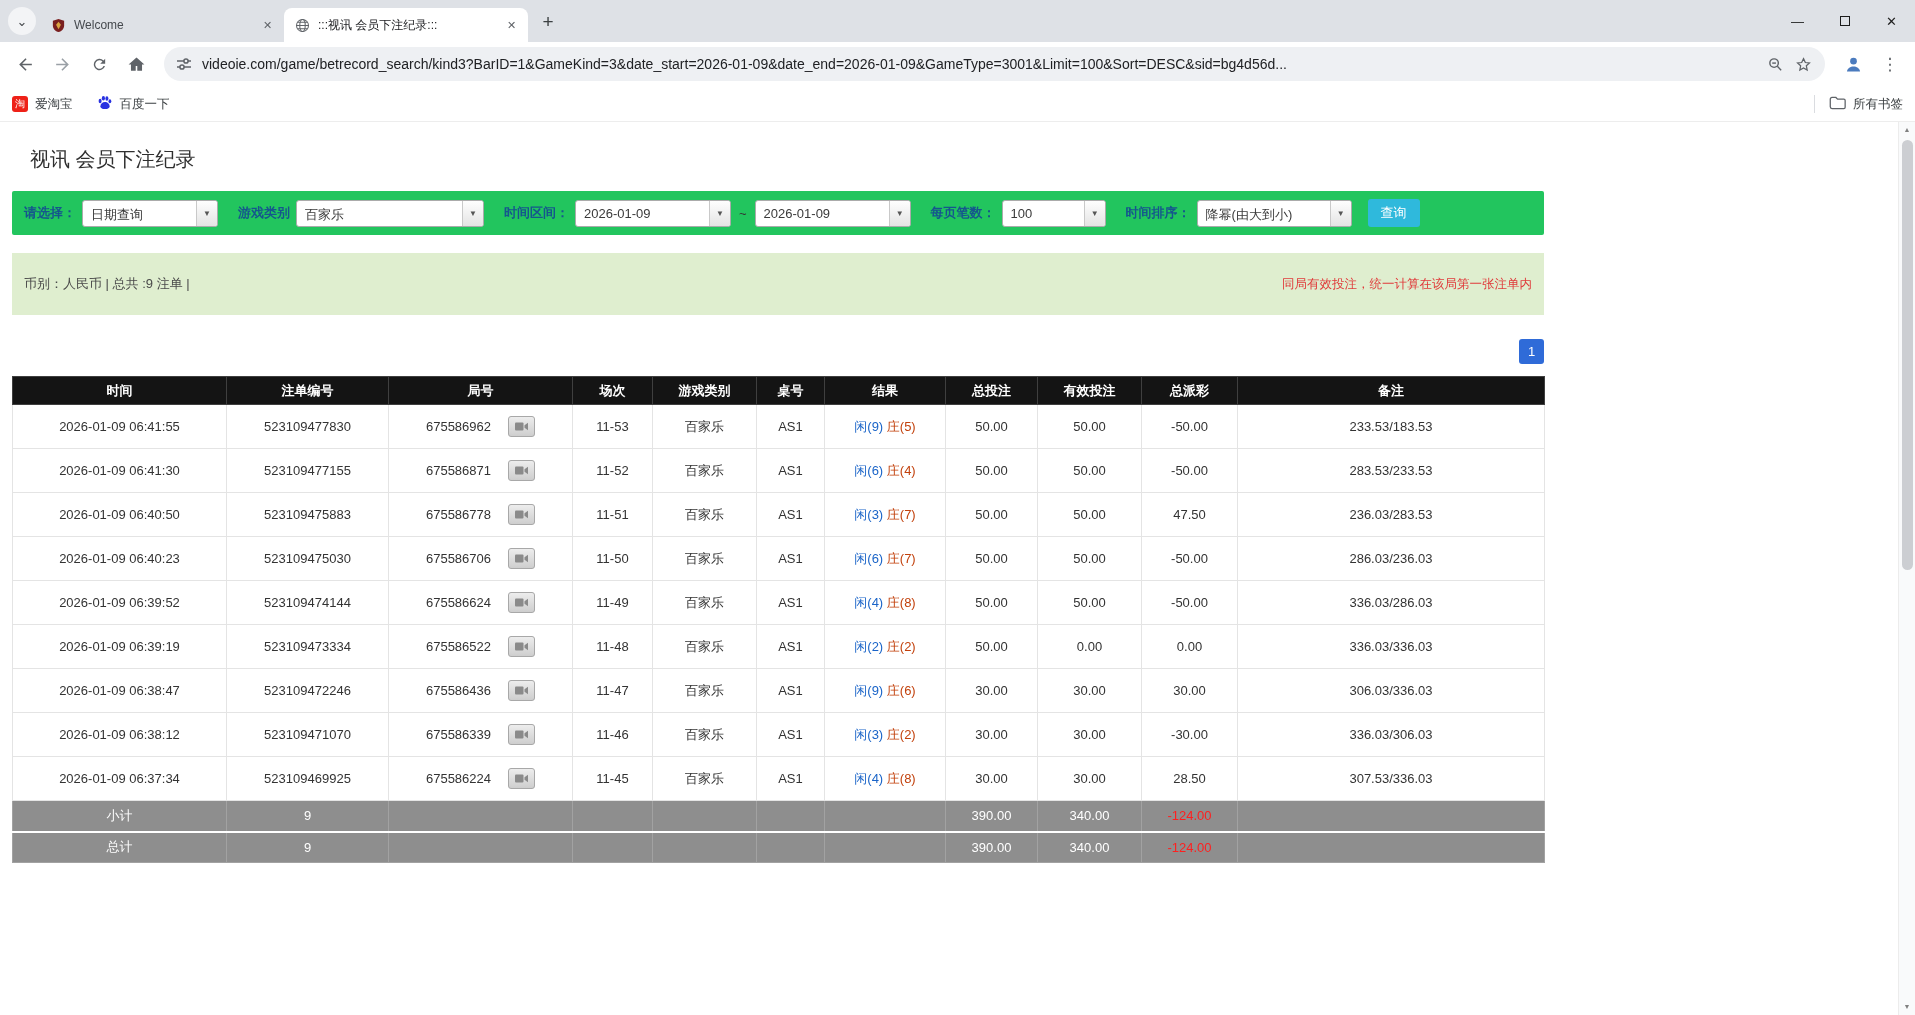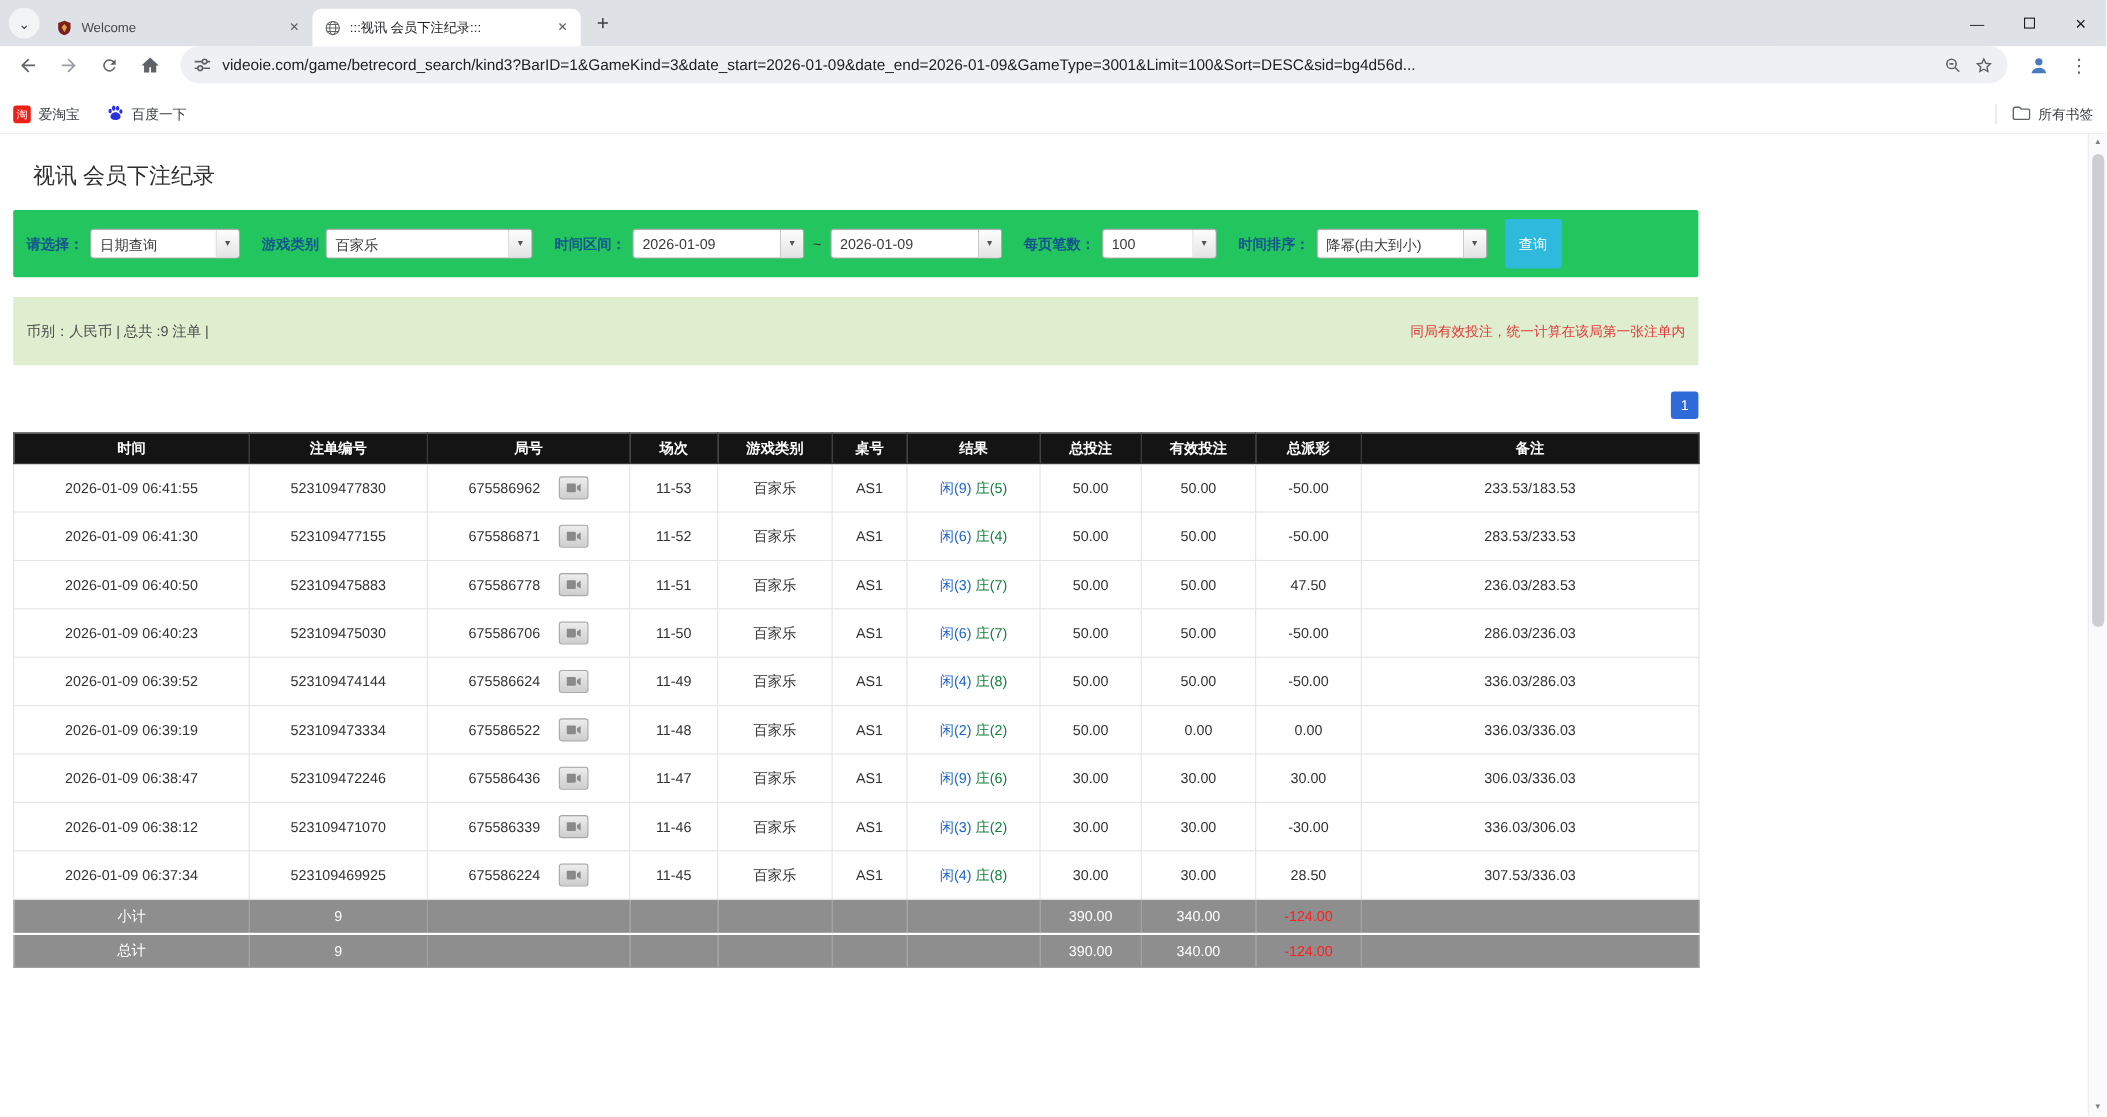--- a/index.html
+++ b/index.html
@@ -15,21 +15,21 @@
   .tab.active { background:#fff; color:#202124; }
   .tab-title { flex:1; overflow:hidden; white-space:nowrap; }
   .tab-close { width:17px; height:17px; line-height:16px; border-radius:50%; text-align:center; color:#5f6368; font-size:11px; flex:none; }
   .favicon { width:16px; height:16px; flex:none; display:flex; align-items:center; justify-content:center; }
   .new-tab-btn { width:28px; height:28px; margin:0 0 6px 6px; border-radius:50%; display:flex; align-items:center;
     justify-content:center; color:#3c4043; font-size:19px; font-weight:300; cursor:pointer; }
   .win-controls { position:absolute; right:0; top:0; height:42px; display:flex; }
   .win-btn { width:47px; height:100%; display:flex; align-items:center; justify-content:center; color:#1b1b1b; font-size:13px; cursor:pointer; }
   .max-box { width:10px; height:10px; border:1.2px solid #1b1b1b; display:inline-block; }
 
-  .navbar { height:44px; background:#fff; display:flex; padding:0 8px; gap:3px; }
+  .navbar { height:44px; background:#fff; display:flex; align-items:center; padding:0 8px; gap:3px; }
   .nav-btn { width:34px; height:34px; border-radius:50%; display:flex; align-items:center; justify-content:center; flex:none; cursor:pointer; }
   .omnibox { flex:1; min-width:0; height:34px; background:#eef0f3; border-radius:17px; display:flex; align-items:center;
     padding:0 12px; gap:10px; margin:0 8px; cursor:text; }
   .omnibox .url { flex:1; font-size:14px; color:#202124; white-space:nowrap; overflow:hidden; }
   .kebab { font-size:17px; color:#5f6368; }
 
   .bookmarks-bar { height:36px; background:#fff; display:flex; align-items:center; padding:0 12px; gap:24px;
     font-size:12.5px; color:#3c4043; box-shadow: inset 0 -1px 0 rgba(0,0,0,0.07); }
   .bm-item { display:flex; align-items:center; gap:7px; cursor:pointer; }
   .tb-icon { width:16px; height:16px; background:#ee2118; border-radius:3px; color:#fff; font-size:10px;
@@ -44,38 +44,38 @@
 
   .filter-bar { background:#22c55e; padding:8px 10px; display:flex; align-items:center; gap:6px; font-size:13px; border-radius:2px; }
   .f-label { color:#15568d; font-weight:bold; margin-left:14px; white-space:nowrap; }
   .f-label.first { margin-left:2px; }
   .combo { display:flex; align-items:stretch; height:27px; background:#fff; border:1px solid #ababab; border-radius:3px; cursor:pointer; flex:none; }
   .combo-text { padding:5px 8px 0 8px; color:#3a3a3a; flex:1; white-space:nowrap; overflow:hidden; font-size:13px; }
   .combo-arrow { width:21px; border-left:1px solid #c9c9c9; background:linear-gradient(#fefefe,#e4e4e4);
     display:flex; align-items:center; justify-content:center; color:#555; font-size:8px; border-radius:0 2px 2px 0; }
   .w136{width:136px} .w188{width:188px} .w156{width:156px} .w104{width:104px} .w155{width:155px}
   .tilde { color:#333; margin:0 2px; }
-  .search-btn { background:#2fb9dc; color:#fff; border:none; border-radius:3px; height:45px; padding:0 13px;
+  .search-btn { background:#2fb9dc; color:#fff; border:none; border-radius:3px; height:28px; padding:0 13px;
     font-size:13px; margin-left:10px; cursor:pointer; }
 
   .summary-bar { margin-top:18px; background:#dfeecf; padding:22px 12px; display:flex; align-items:center;
     justify-content:space-between; font-size:13px; color:#4a4a4a;text-align:center; }
   .summary-note { color:#e03a3a; font-size:12.5px; }
 
   .pager-row { margin-top:24px; display:flex; justify-content:flex-end; }
   .page-btn { min-width:25px; height:25px; background:#2f6bd8; color:#fff; border-radius:3px; display:flex;
     align-items:center; justify-content:center; font-size:13px; cursor:pointer; }
 
   .bet-table { margin-top:12px; width:1532px; border-collapse:collapse; table-layout:fixed; font-size:13px; text-align:center; }
   .bet-table th { background:#141414; color:#ffffff; height:28px; font-weight:bold; border:1px solid #3f3f3f; font-size:13px; }
   .bet-table tbody td { height:44px; border:1px solid #e4e4e4; color:#333; background:#fff; }
   .bet-table tfoot td { background:#8e8e8e; color:#fff; height:31px; border:1px solid #a2a2a2;margin-top:44px; }
   .bet-table tfoot tr.total-row td { border-top:2px solid #fff; }
   .blue { color:#1a64c8; }
-  .red { color:#15803d; }
+  .red { color:#c2410c; }
   .bet-table tfoot .red { color:#ff1f1f; }
   .round-wrap { display:inline-flex; align-items:center; gap:17px; }
   .vid-btn { width:27px; height:21px; background:linear-gradient(#ededed,#cecece); border:1px solid #a8a8a8;
     border-radius:3px; display:inline-flex; align-items:center; justify-content:center; padding:0; cursor:pointer; }
 
   
   .scrollbar { position:absolute; right:0; top:122px; width:17px; height:893px; background:#f9fafb;
     border-left:1px solid #ececec; display:flex; flex-direction:column; align-items:center; }
   .scroll-arrow { height:16px; line-height:16px; font-size:7px; color:#808080; cursor:pointer; }
   .scroll-thumb { width:11px; height:430px; background:#ccced2; border-radius:6px; margin-top:2px; cursor:grab; }

